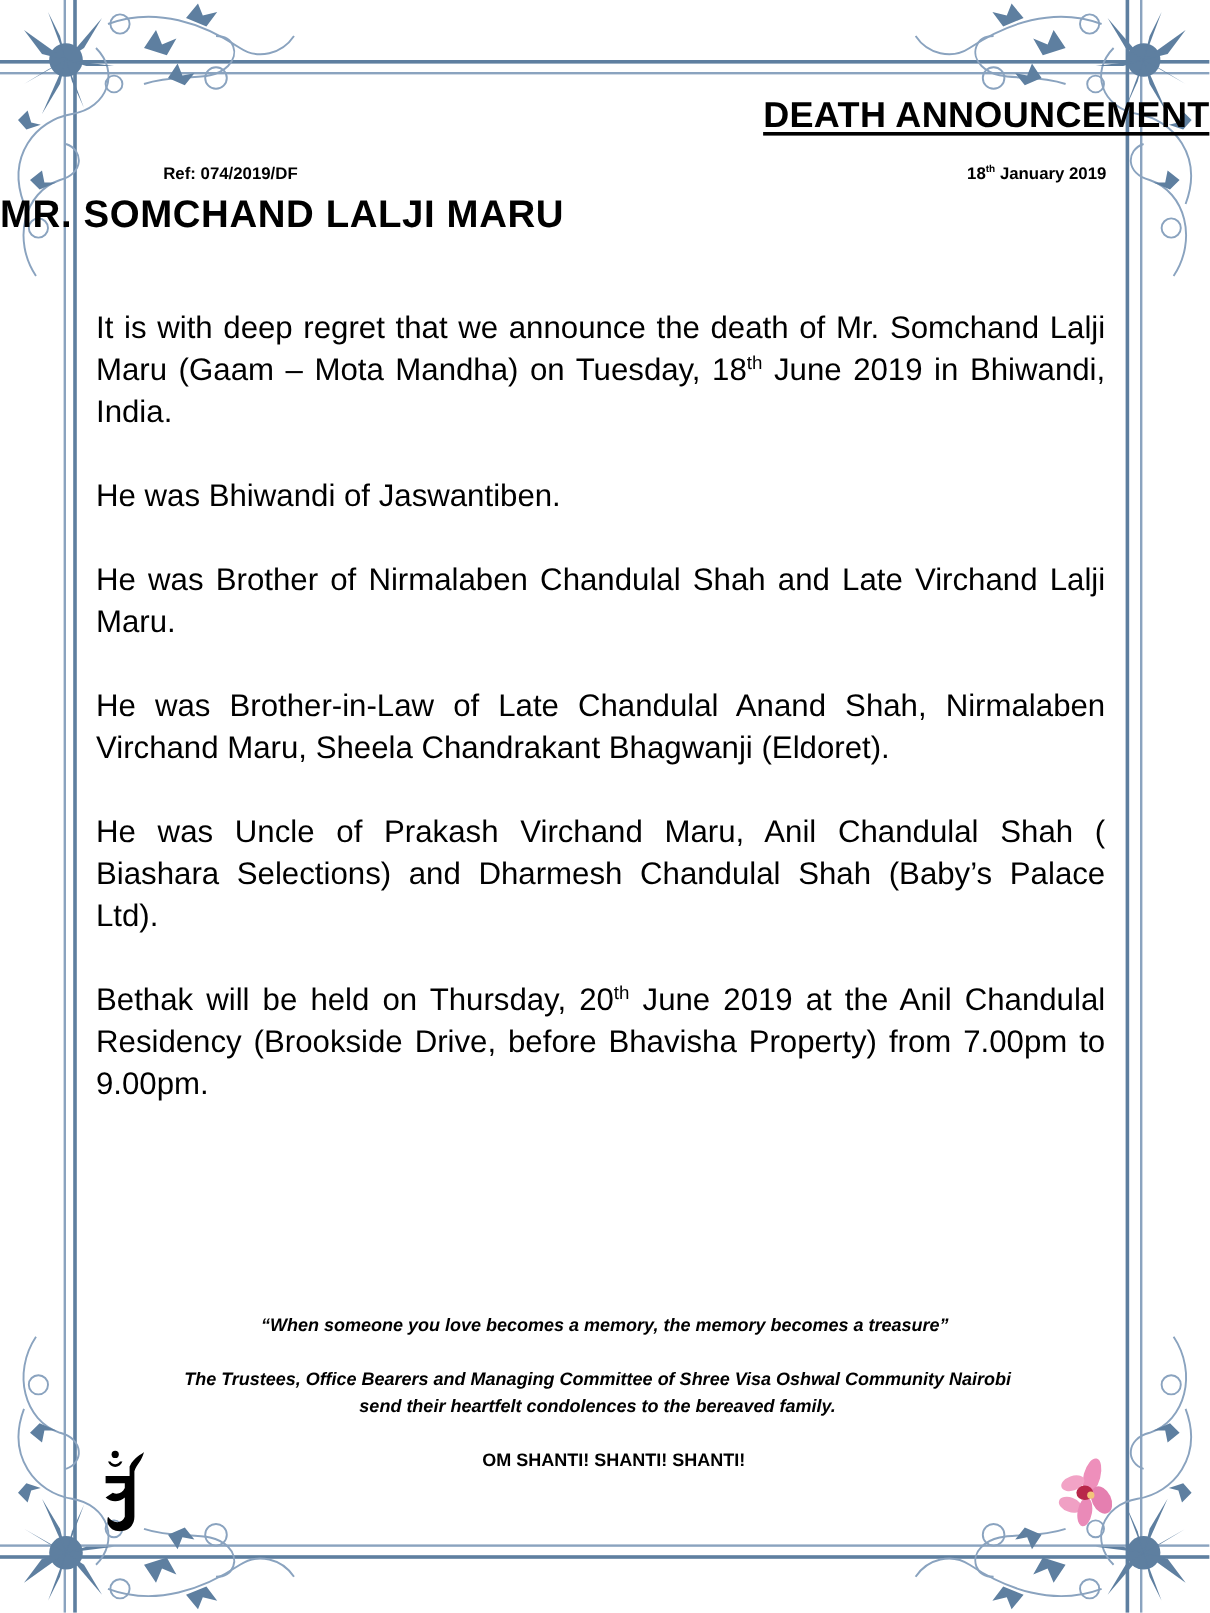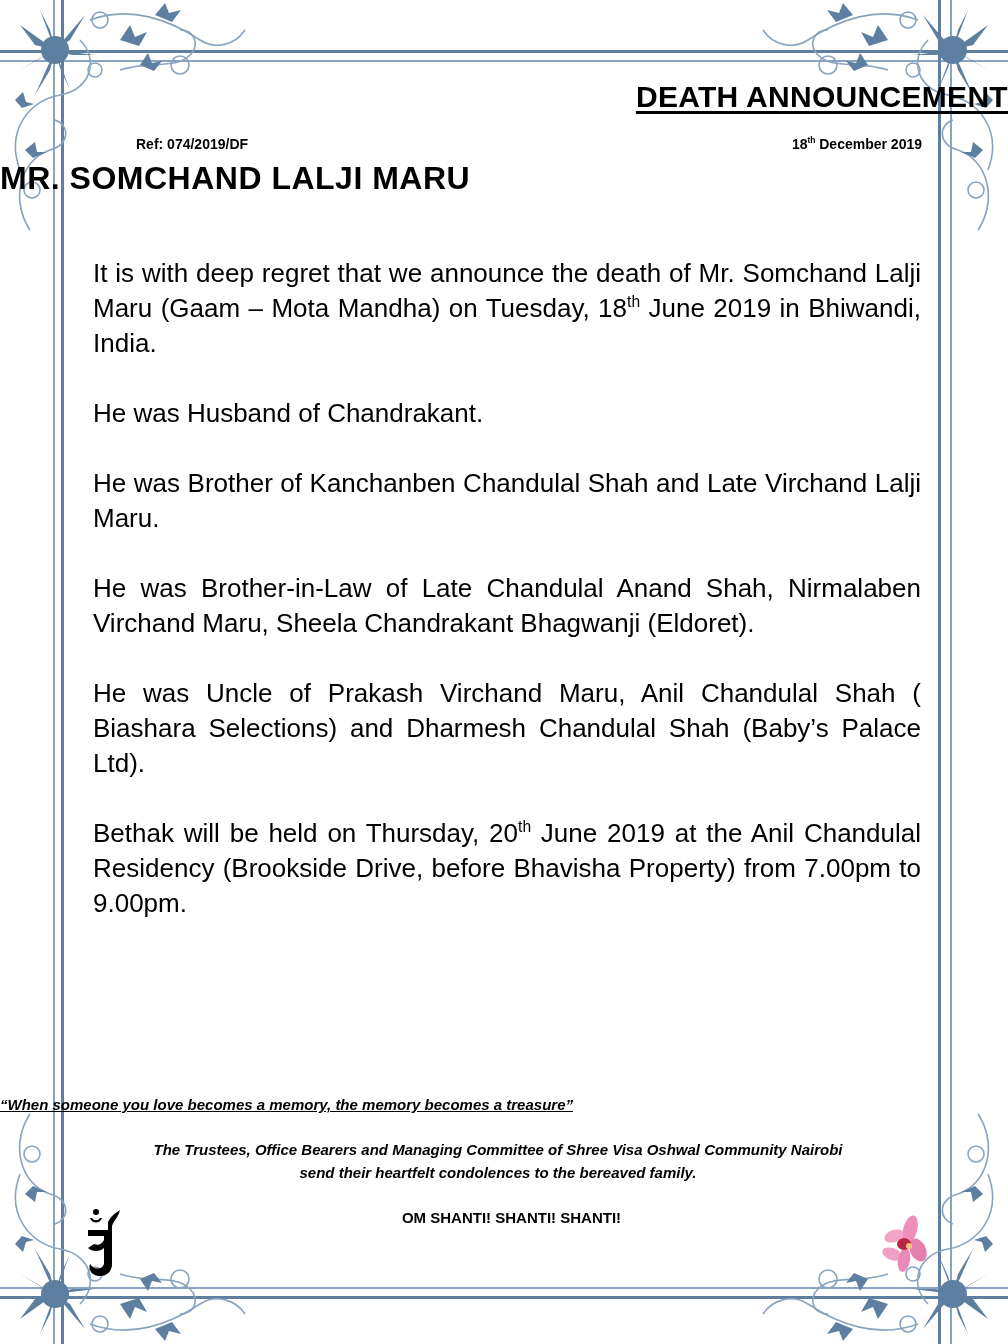--- a/index.html
+++ b/index.html
@@ -27,24 +27,24 @@
   .date { position: absolute; right: 86px; top: 136px; font-size: 14px; font-weight: bold; }
   .date sup, .para sup { font-size: 0.6em; line-height: 0; }
   .name {
     position: absolute; left: 0; right: 0; top: 160px; text-align: left;
     font-weight: bold; font-size: 32px; letter-spacing: 0.5px;
   }
   .body-text {
     position: absolute; left: 80px; width: 841px; top: 256px;
     font-size: 26px; line-height: 35px;
   }
-  .para { margin: 0 0 35px 13px; text-align: justify; }
+  .para { margin: 0 0 35px 0; text-align: justify; }
   .quote {
-    position: absolute; left: 0; right: 0; top: 1096px; 
-    font-size: 15px; font-style: italic; font-weight: bold; text-decoration: underline;
+    position: absolute; left: 0; right: 0; top: 1096px; text-align: center;
+    font-size: 15px; font-style: italic; font-weight: bold;
   }
   .condolence {
     position: absolute; left: 0; right: 12px; top: 1138px; text-align: center;
     font-size: 15px; font-style: italic; font-weight: bold; line-height: 23px;
   }
   .shanti {
     position: absolute; left: 0; right: 0; top: 1209px; text-align: center;
     font-size: 15px; font-weight: bold; padding-left: 15px;
   }
   .jain-logo {
@@ -178,27 +178,27 @@
       <path d="M155 15 l10 -12 l4 10 l12 -3 l-9 12 z"></path>
       <path d="M140 65 l8 -12 l4 10 l10 -2 l-8 10 z"></path>
       <path d="M15 100 l8 -8 l3 10 l8 2 l-12 4 z"></path>
       <path d="M25 150 l10 -8 l2 10 l10 0 l-14 6 z"></path>
     </g>
   </svg>
 </div>
 
 <div class="title">DEATH ANNOUNCEMENT</div>
 <div class="ref">Ref: 074/2019/DF</div>
-<div class="date"><span>18</span><sup>th</sup><span> December 2019</span></div>
+<div class="date"><span>18</span><sup>th</sup><span> January 2019</span></div>
 <div class="name">MR. SOMCHAND LALJI MARU</div>
 
 <div class="body-text">
   <p class="para"><span>It is with deep regret that we announce the death of Mr. Somchand Lalji Maru (Gaam – Mota Mandha) on Tuesday, 18</span><sup>th</sup><span> June 2019 in Bhiwandi, India.</span></p>
-  <p class="para">He was Husband of Chandrakant.</p>
-  <p class="para">He was Brother of Kanchanben Chandulal Shah and Late Virchand Lalji Maru.</p>
+  <p class="para">He was Bhiwandi of Jaswantiben.</p>
+  <p class="para">He was Brother of Nirmalaben Chandulal Shah and Late Virchand Lalji Maru.</p>
   <p class="para">He was Brother-in-Law of Late Chandulal Anand Shah, Nirmalaben Virchand Maru, Sheela Chandrakant Bhagwanji (Eldoret).</p>
   <p class="para">He was Uncle of Prakash Virchand Maru, Anil Chandulal Shah ( Biashara Selections) and Dharmesh Chandulal Shah (Baby’s Palace Ltd).</p>
   <p class="para"><span>Bethak will be held on Thursday, 20</span><sup>th</sup><span> June 2019 at the Anil Chandulal Residency (Brookside Drive, before Bhavisha Property) from 7.00pm to 9.00pm.</span></p>
 </div>
 
 <div class="quote">“When someone you love becomes a memory, the memory becomes a treasure”</div>
 <div class="condolence">
   <div>The Trustees, Office Bearers and Managing Committee of Shree Visa Oshwal Community Nairobi</div>
   <div>send their heartfelt condolences to the bereaved family.</div>
 </div>

